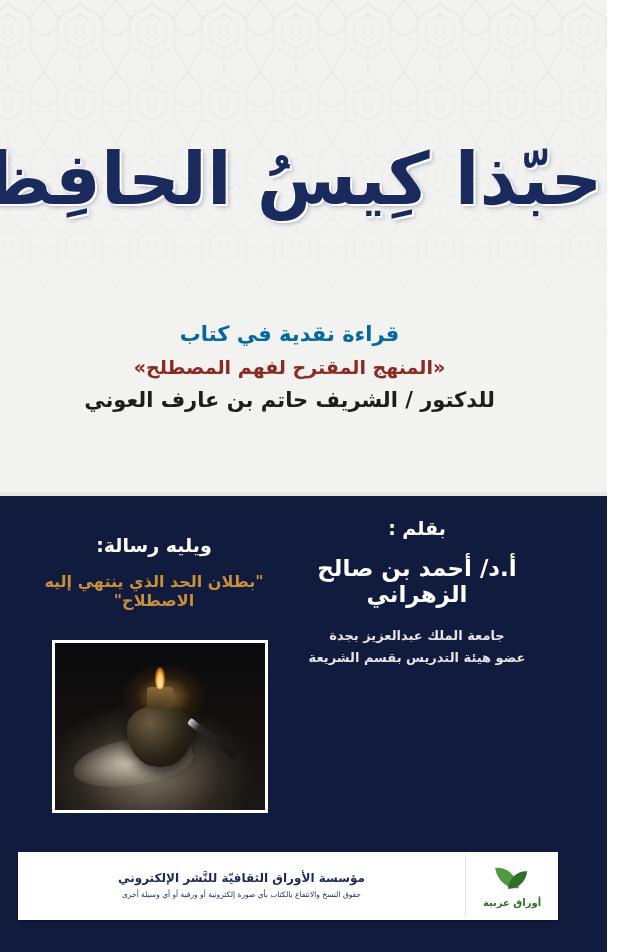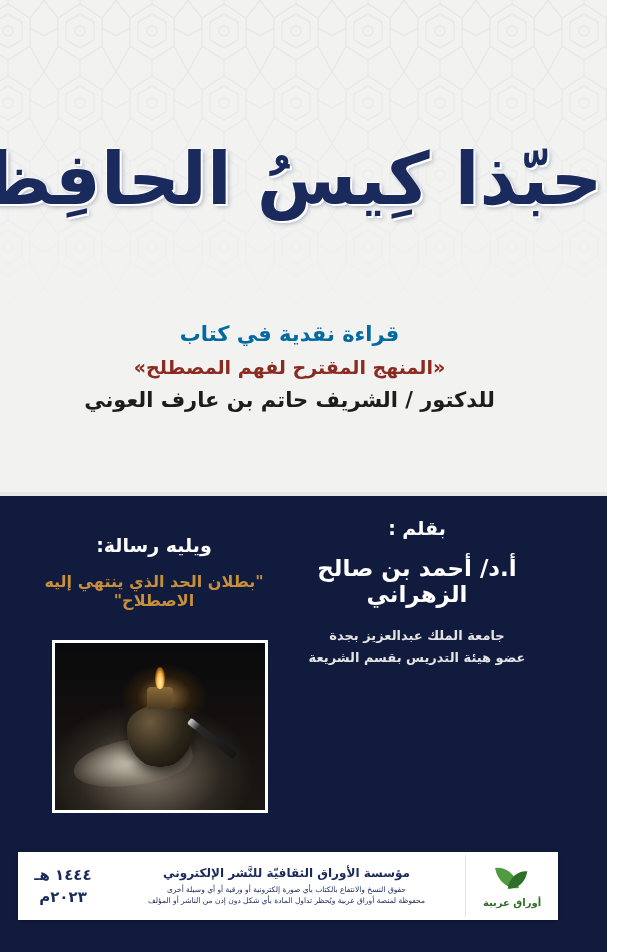--- a/index.html
+++ b/index.html
@@ -349,28 +349,23 @@
       <div class="photo-inner">
         <div class="feather"></div>
         <div class="ink-pot"></div>
         <div class="ink-neck"></div>
         <div class="flame"></div>
         <div class="pen"></div>
       </div>
     </div>
 
     <div class="footer">
-      <div class="footer-date">
-        <div>١٤٤٤ هـ</div>
-        <div>٢٠٢٣م</div>
-      </div>
       <div class="footer-center">
         <div class="footer-pub">مؤسسة الأوراق الثقافيّة للنَّشر الإلكتروني</div>
         <div class="footer-rights">حقوق النسخ والانتفاع بالكتاب بأي صورة إلكترونية أو ورقية أو أي وسيلة أخرى</div>
-        <div class="footer-rights">محفوظة لمنصة أوراق عربية ويُحظر تداول المادة بأي شكل دون إذن من الناشر أو المؤلف</div>
       </div>
       <div class="footer-logo">
         <div class="logo-mark">
           <div class="logo-leaf-a"></div>
           <div class="logo-leaf-b"></div>
         </div>
         <div class="logo-text">أوراق عربية</div>
       </div>
     </div>
   </div>

